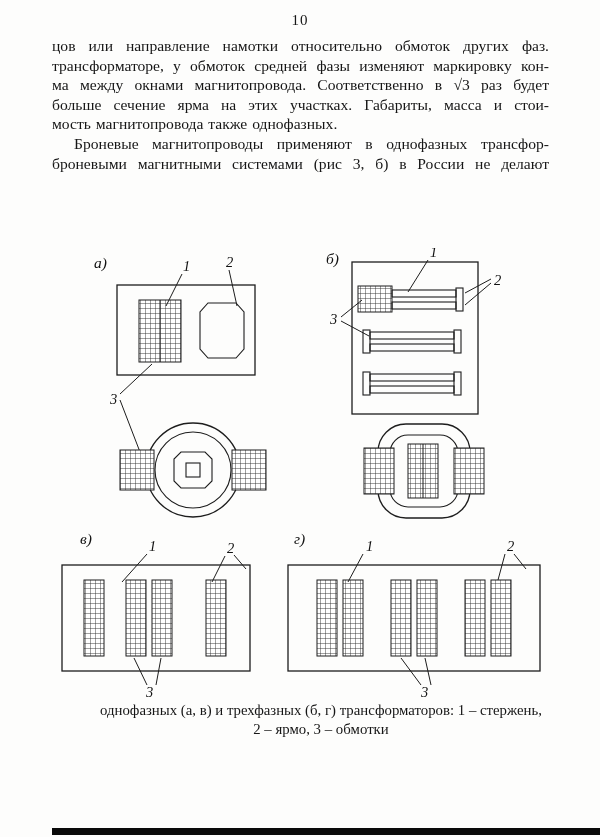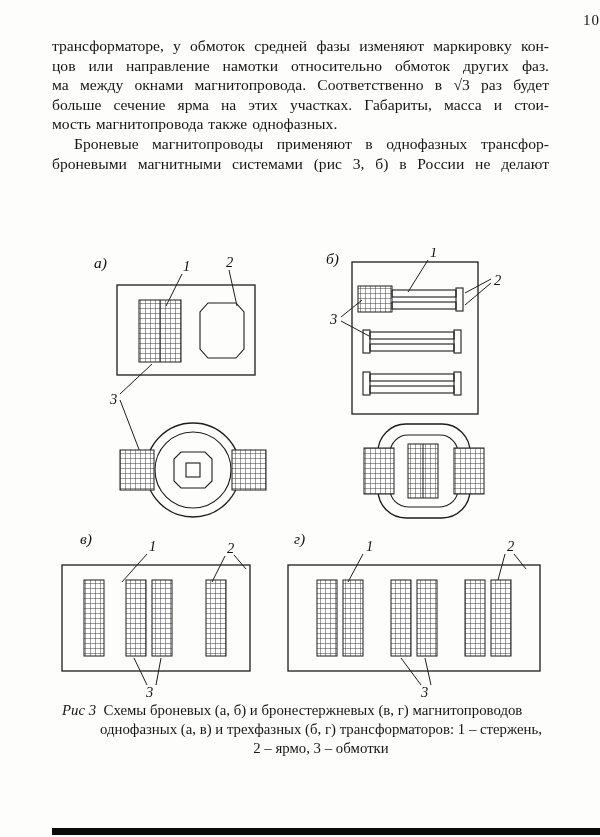--- a/index.html
+++ b/index.html
@@ -1,21 +1,21 @@
 <!DOCTYPE html>
 <html><head>
 <meta charset="utf-8">
 <style>
   html,body{margin:0;padding:0;background:#e8e8e6;}
   .page{
     position:relative;width:600px;height:837px;margin:0 auto;
     background:#fdfdfc;color:#161616;overflow:hidden;
     font-family:"Liberation Serif", serif;
   }
-  .pageno{position:absolute;top:12px;left:0;width:100%;text-align:right;
+  .pageno{position:absolute;top:12px;left:0;width:100%;text-align:center;
     font-size:15px;letter-spacing:1px;}
   .textblock{position:absolute;top:36px;left:52px;width:497px;}
   .ln{margin:0;font-size:15.6px;line-height:19.6px;text-align:justify;
     text-align-last:justify;word-spacing:1px;}
   .ln.end{text-align-last:left;}
   .ln.ind{text-indent:22px;}
   .figure{position:absolute;top:248px;left:0;}
   svg text{font-family:"Liberation Serif", serif;font-style:italic;fill:#111;}
   svg .lbl{font-size:15.5px;}
   svg .num{font-size:14.5px;}
@@ -30,22 +30,22 @@
   .bottom-bar{position:absolute;bottom:2px;left:52px;right:0;height:7px;background:#0a0a0a;}
 </style>
 </head>
 <body>
 
 <div class="page">
 
   <div class="pageno">10</div>
 
   <div class="textblock">
+    <p class="ln">цов или направление намотки относительно обмоток других фаз.</p>
     <p class="ln">трансформаторе, у обмоток средней фазы изменяют маркировку кон-</p>
-    <p class="ln">цов или направление намотки относительно обмоток других фаз.</p>
     <p class="ln">ма между окнами магнитопровода. Соответственно в √3 раз будет</p>
     <p class="ln">больше сечение ярма на этих участках. Габариты, масса и стои-</p>
     <p class="ln end">мость магнитопровода также однофазных.</p>
     <p class="ln ind">Броневые магнитопроводы применяют в однофазных трансфор-</p>
     <p class="ln">броневыми магнитными системами (рис 3, б) в России не делают</p>
   </div>
 
   <svg class="figure" width="600" height="452" viewBox="0 0 600 452">
     <defs>
       <pattern id="hatch" width="5" height="5" patternUnits="userSpaceOnUse">
@@ -146,23 +146,19 @@
       <text x="507" y="303" class="num">2</text>
       <line x1="505" y1="306" x2="498" y2="332" class="ld"></line>
       <line x1="514" y1="306" x2="526" y2="321" class="ld"></line>
       <text x="421" y="449" class="num">3</text>
       <line x1="421" y1="437" x2="401" y2="410" class="ld"></line>
       <line x1="431" y1="437" x2="425" y2="410" class="ld"></line>
     </g>
   </svg>
 
   <div class="caption">
-    <div>
-      <span class="it">Рис 3</span>&nbsp;
-      <span>Схемы броневых (а, б) и бронестержневых (в, г) магнитопроводов</span>
-    </div>
     <div class="sub">однофазных (а, в) и трехфазных (б, г) трансформаторов: 1 – стержень,</div>
     <div class="sub">2 – ярмо, 3 – обмотки</div>
   </div>
 
   <div class="bottom-bar"></div>
 
 </div>
 
 </body></html>

